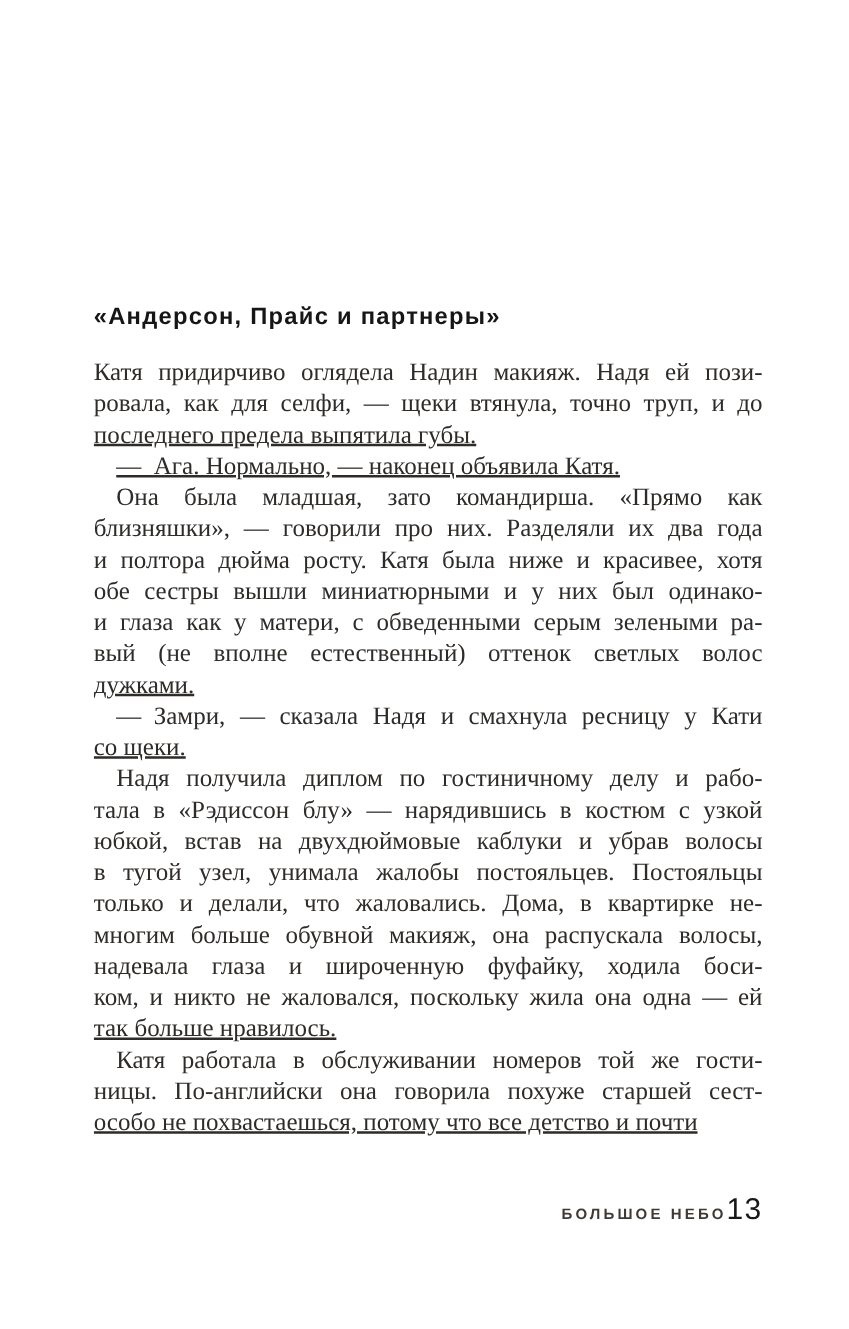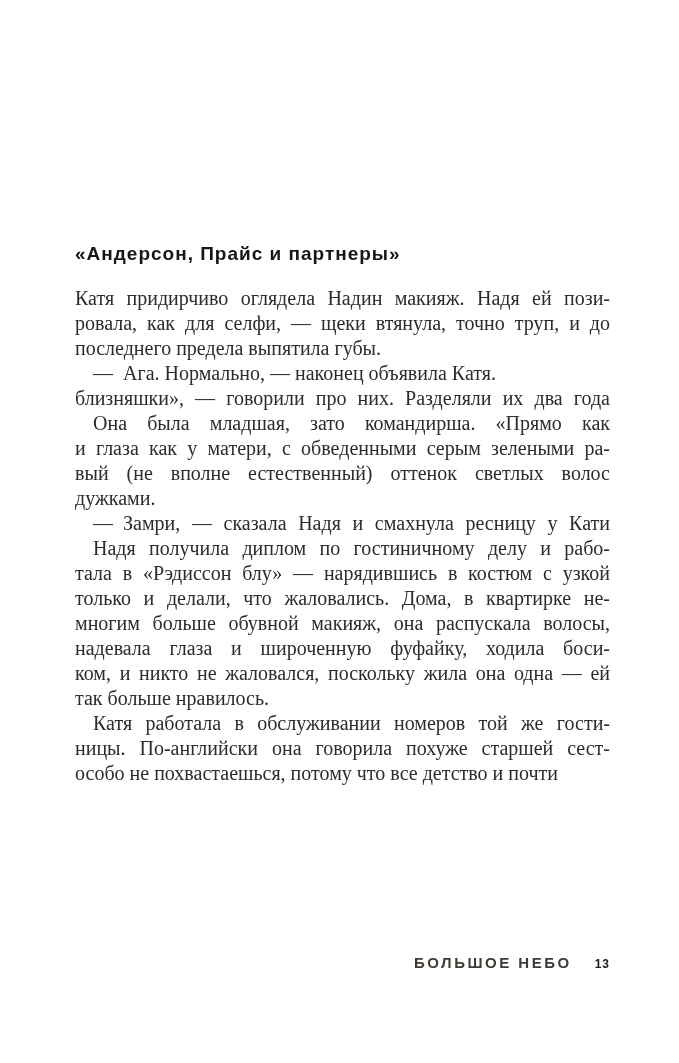--- a/index.html
+++ b/index.html
@@ -44,65 +44,69 @@
     text-align: justify;
     white-space: normal;
   }
   
   .line.j::after {
     content: "";
     display: inline-block;
     width: 100%;
   }
   .line.indent { text-indent: 18px; }
-  .line.end { text-align: left; }
+  .line.end { text-align: left; text-decoration: underline; }
   .footer {
     position: absolute;
     top: 954px;
     right: 69px;
     display: flex;
     align-items: baseline;
     font-family: "Liberation Sans", sans-serif;
   }
   .running-title {
-    font-size: 15px;
+    font-size: 12px;
     font-weight: bold;
     letter-spacing: 2.5px;
     color: var(--footer-title, #3f3a35);
     white-space: nowrap;
     padding-left: 43px;
   }
   .page-number {
-    margin-left: 23px;
-    font-size: 12px;
-    font-weight: bold;
+    font-size: 24px;
+    font-weight: normal;
     letter-spacing: 1px;
     color: var(--footer-number, #191919);
   }
 </style>
 </head>
 <body>
 
 <div class="page">
 
   <h1 class="heading">«Андерсон, Прайс и партнеры»</h1>
 
   <div class="body" id="body-text">
       <div class="line j">Катя придирчиво оглядела Надин макияж. Надя ей пози-</div>
       <div class="line j">ровала, как для селфи, — щеки втянула, точно труп, и до</div>
       <div class="line end">последнего предела выпятила губы.</div>
       <div class="line end indent">— Ага. Нормально, — наконец объявила Катя.</div>
+      <div class="line j indent">Она была младшая, зато командирша. «Прямо как</div>
       <div class="line j">близняшки», — говорили про них. Разделяли их два года</div>
-      <div class="line j indent">Она была младшая, зато командирша. «Прямо как</div>
+      <div class="line j">и полтора дюйма росту. Катя была ниже и красивее, хотя</div>
+      <div class="line j">обе сестры вышли миниатюрными и у них был одинако-</div>
       <div class="line j">и глаза как у матери, с обведенными серым зелеными ра-</div>
       <div class="line j">вый (не вполне естественный) оттенок светлых волос</div>
       <div class="line end">дужками.</div>
       <div class="line j indent">— Замри, — сказала Надя и смахнула ресницу у Кати</div>
+      <div class="line end">со щеки.</div>
       <div class="line j indent">Надя получила диплом по гостиничному делу и рабо-</div>
       <div class="line j">тала в «Рэдиссон блу» — нарядившись в костюм с узкой</div>
+      <div class="line j">юбкой, встав на двухдюймовые каблуки и убрав волосы</div>
+      <div class="line j">в тугой узел, унимала жалобы постояльцев. Постояльцы</div>
       <div class="line j">только и делали, что жаловались. Дома, в квартирке не-</div>
       <div class="line j">многим больше обувной макияж, она распускала волосы,</div>
       <div class="line j">надевала глаза и широченную фуфайку, ходила боси-</div>
       <div class="line j">ком, и никто не жаловался, поскольку жила она одна — ей</div>
       <div class="line end">так больше нравилось.</div>
       <div class="line j indent">Катя работала в обслуживании номеров той же гости-</div>
       <div class="line j">ницы. По-английски она говорила похуже старшей сест-</div>
       <div class="line end">особо не похвастаешься, потому что все детство и почти</div>
     </div>
 

